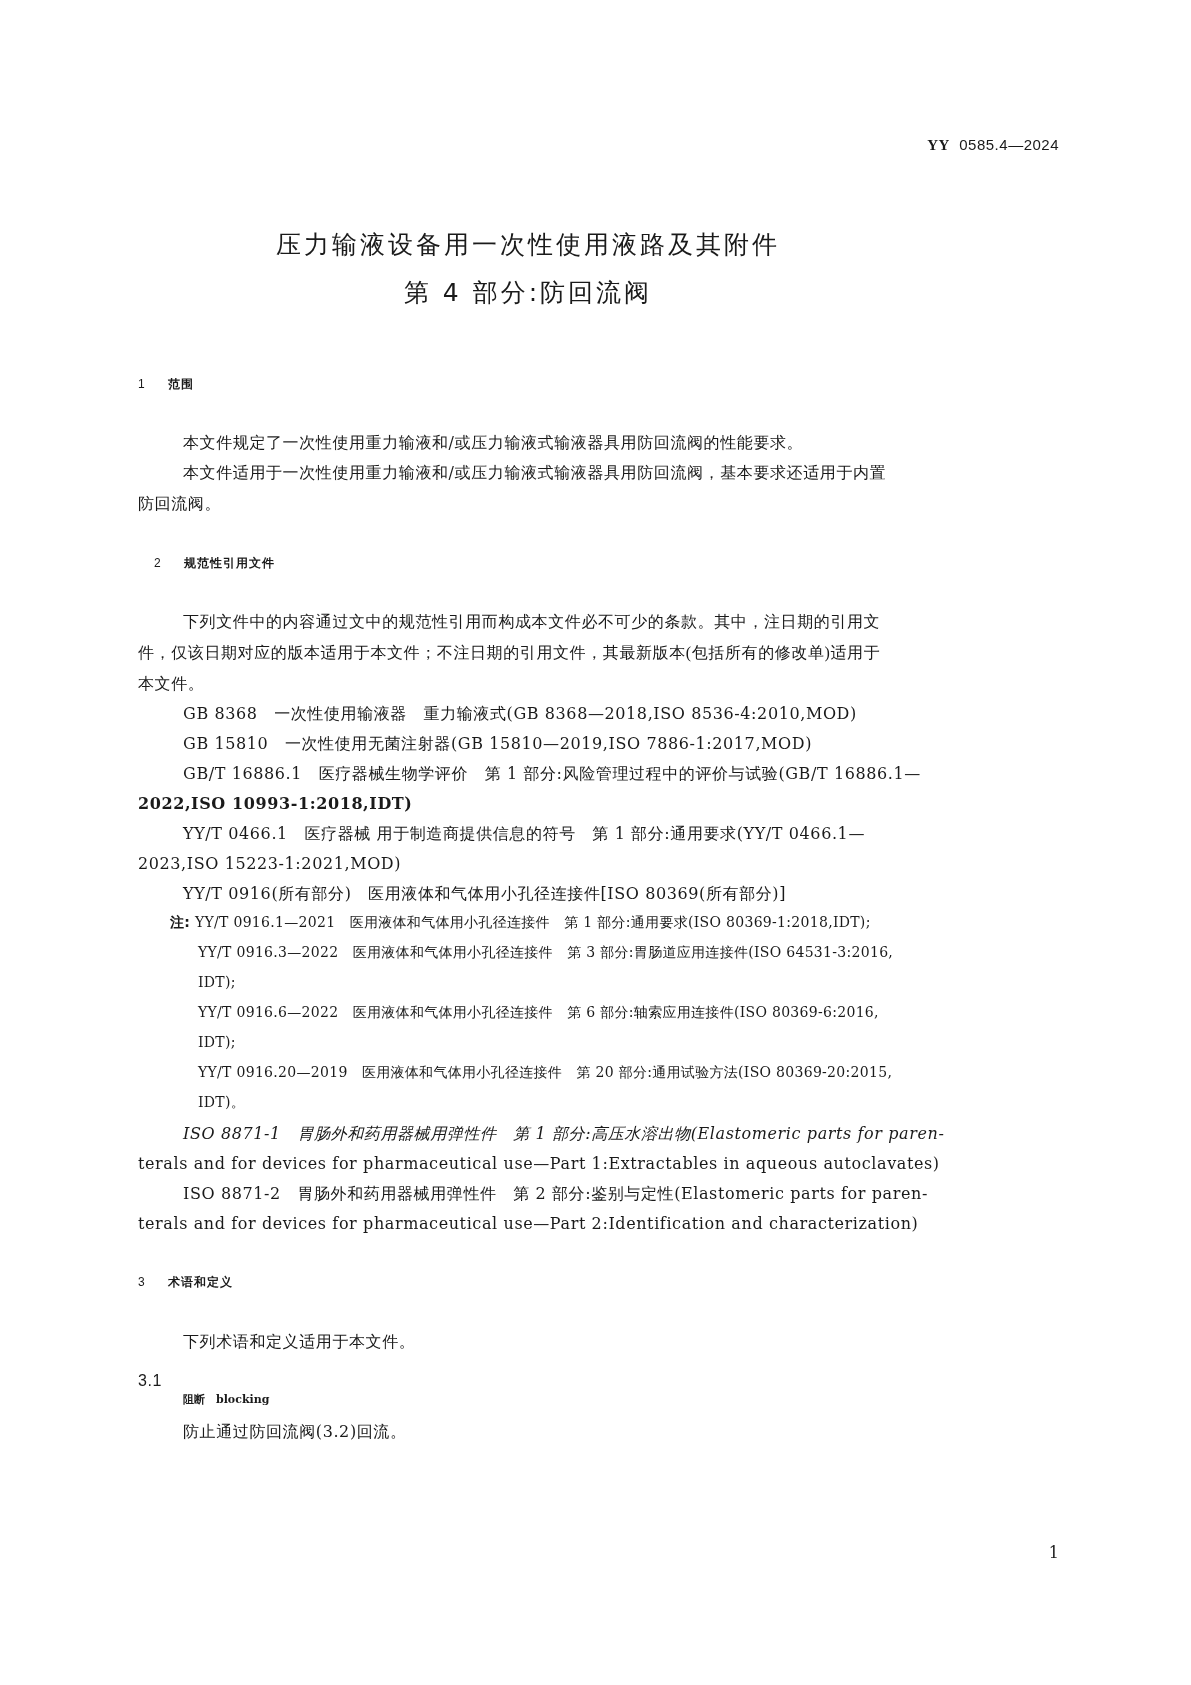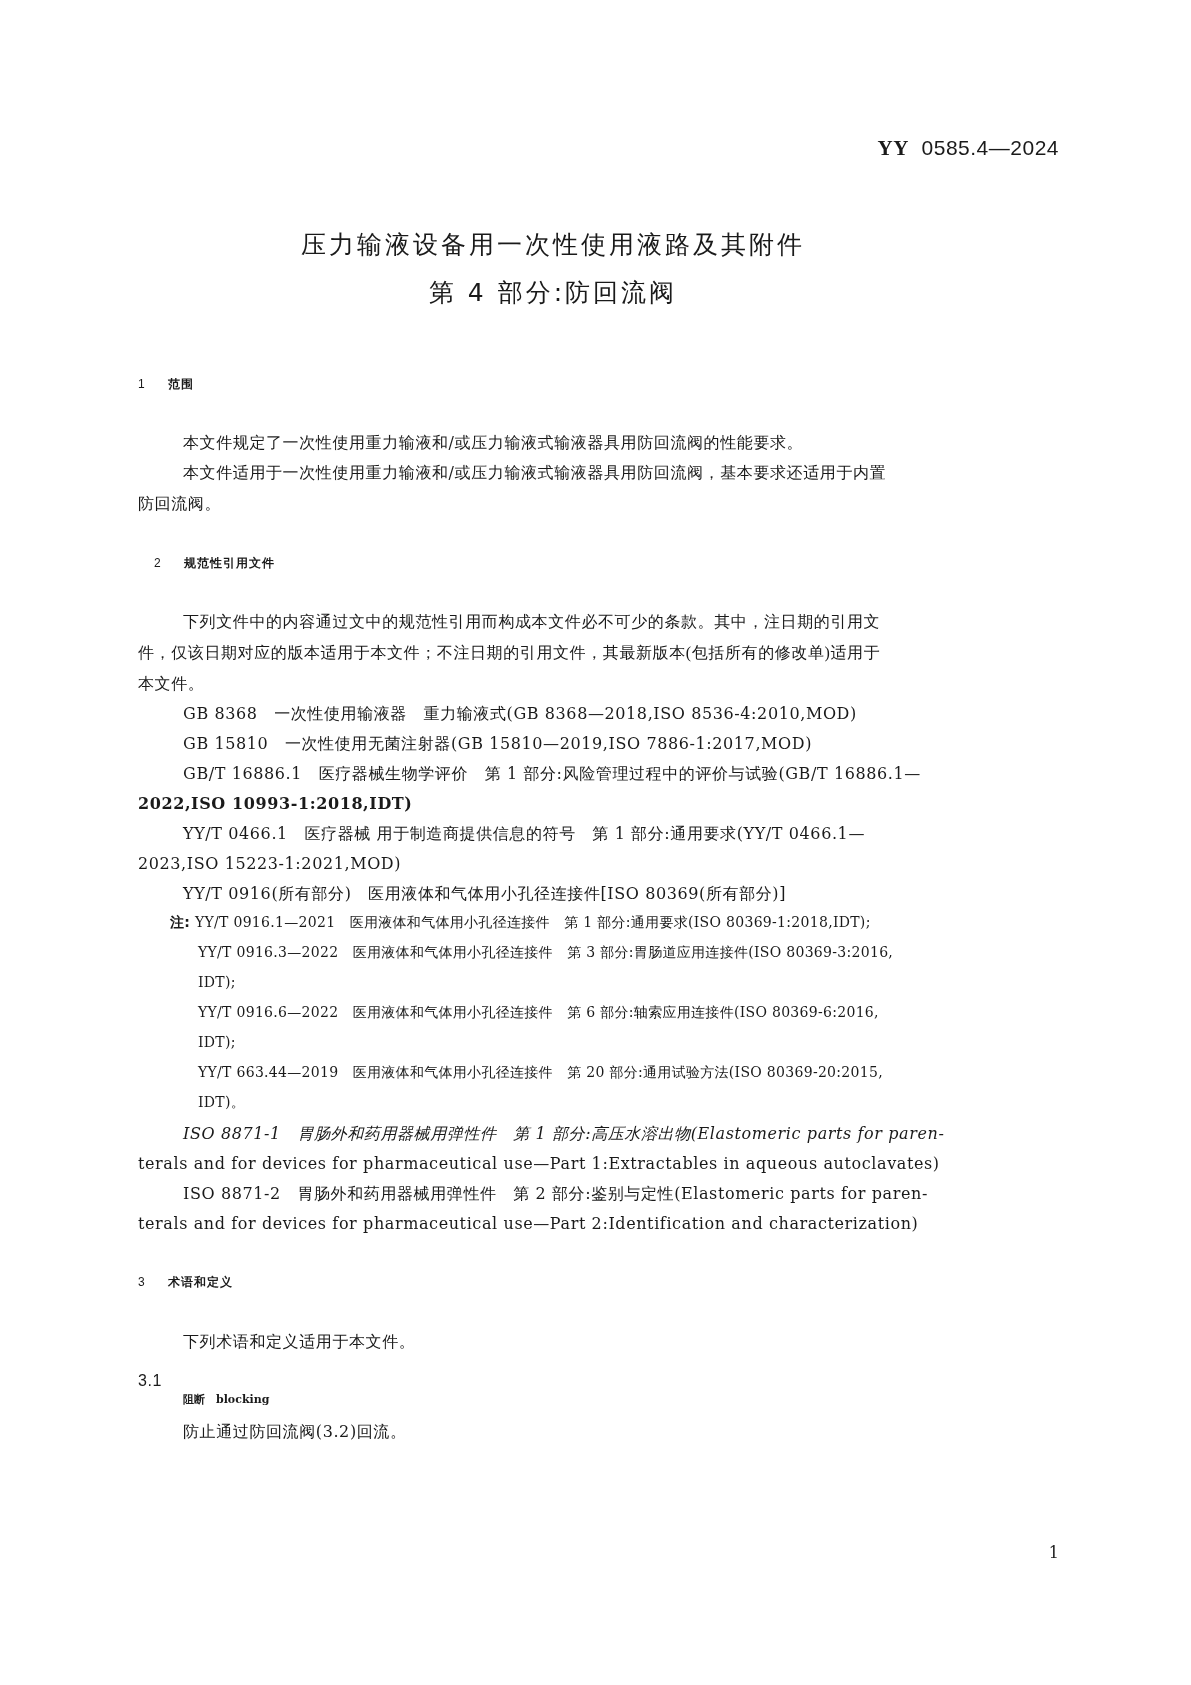--- a/index.html
+++ b/index.html
@@ -1,21 +1,21 @@
 <!DOCTYPE html>
 <html><head>
 <meta charset="utf-8">
 <style>
   html, body { margin:0; padding:0; background:#ffffff; }
   body { width:1191px; height:1685px; position:relative; overflow:hidden; color:#1a1a1a;
          font-family:"DejaVu Serif", "Liberation Serif", serif; }
   .abs { position:absolute; white-space:nowrap; }
-  .std-no { right:132px; top:136px; font-family:"Liberation Sans", sans-serif; font-size:21px; letter-spacing:0.5px; }
+  .std-no { right:132px; top:136px; font-family:"Liberation Sans", sans-serif; font-size:15px; letter-spacing:0.5px; }
   .std-no .pfx { font-family:"Liberation Serif", serif; font-weight:bold; }
-  .title { left:0; width:1056px; text-align:center; font-family:"DejaVu Sans", sans-serif; font-size:25px; letter-spacing:3px;padding-left:25px; }
+  .title { left:0; width:1056px; text-align:center; font-family:"DejaVu Sans", sans-serif; font-size:25px; letter-spacing:3px; }
   .h { left:138px; font-family:Liberation Sans, sans-serif; font-size:12px; font-weight:bold; letter-spacing:1px; }
   .h .num { display:inline-block; width:30px; font-weight:normal; }
   .p { font-size:16px; letter-spacing:0.6px; }
   .ind { left:183px; }
   .flush { left:138px; }
   .note { font-size:14px; letter-spacing:0.3px; }
   .note b { font-family:"DejaVu Sans", sans-serif; }
   .term { left:183px; font-size:11px; font-weight:bold; }
   .pageno { right:132px; top:1543px; font-size:16px; }
 </style>
@@ -49,25 +49,25 @@
 <div class="abs p ind" style="top:764px;">GB/T 16886.1　医疗器械生物学评价　第 1 部分:风险管理过程中的评价与试验(GB/T 16886.1—</div>
 <div class="abs p flush" style="top:794px;font-weight:bold;">2022,ISO 10993-1:2018,IDT)</div>
 <div class="abs p ind" style="top:824px;">YY/T 0466.1　医疗器械 用于制造商提供信息的符号　第 1 部分:通用要求(YY/T 0466.1—</div>
 <div class="abs p flush" style="top:854px;">2023,ISO 15223-1:2021,MOD)</div>
 <div class="abs p ind" style="top:884px;">YY/T 0916(所有部分)　医用液体和气体用小孔径连接件[ISO 80369(所有部分)]</div>
 
 <div class="abs note" style="left:170px; top:914px;">
   <b>注:</b>
   <span>YY/T 0916.1—2021　医用液体和气体用小孔径连接件　第 1 部分:通用要求(ISO 80369-1:2018,IDT);</span>
 </div>
-<div class="abs note" style="left:198px; top:944px;">YY/T 0916.3—2022　医用液体和气体用小孔径连接件　第 3 部分:胃肠道应用连接件(ISO 80369-3:2016,</div>
+<div class="abs note" style="left:198px; top:944px;">YY/T 0916.3—2022　医用液体和气体用小孔径连接件　第 3 部分:胃肠道应用连接件(ISO 64531-3:2016,</div>
 <div class="abs note" style="left:198px; top:974px;">IDT);</div>
 <div class="abs note" style="left:198px; top:1004px;">YY/T 0916.6—2022　医用液体和气体用小孔径连接件　第 6 部分:轴索应用连接件(ISO 80369-6:2016,</div>
 <div class="abs note" style="left:198px; top:1034px;">IDT);</div>
-<div class="abs note" style="left:198px; top:1064px;">YY/T 663.44—2019　医用液体和气体用小孔径连接件　第 20 部分:通用试验方法(ISO 80369-20:2015,</div>
+<div class="abs note" style="left:198px; top:1064px;">YY/T 0916.20—2019　医用液体和气体用小孔径连接件　第 20 部分:通用试验方法(ISO 80369-20:2015,</div>
 <div class="abs note" style="left:198px; top:1094px;">IDT)。</div>
 
 <div class="abs p ind" style="top:1124px;font-style:italic;">ISO 8871-1　胃肠外和药用器械用弹性件　第 1 部分:高压水溶出物(Elastomeric parts for paren-</div>
 <div class="abs p flush" style="top:1154px;">terals and for devices for pharmaceutical use—Part 1:Extractables in aqueous autoclavates)</div>
 <div class="abs p ind" style="top:1184px;">ISO 8871-2　胃肠外和药用器械用弹性件　第 2 部分:鉴别与定性(Elastomeric parts for paren-</div>
 <div class="abs p flush" style="top:1214px;">terals and for devices for pharmaceutical use—Part 2:Identification and characterization)</div>
 
 <div class="abs h" style="top:1274px;">
   <span class="num">3</span><span>术语和定义</span>
 </div>

